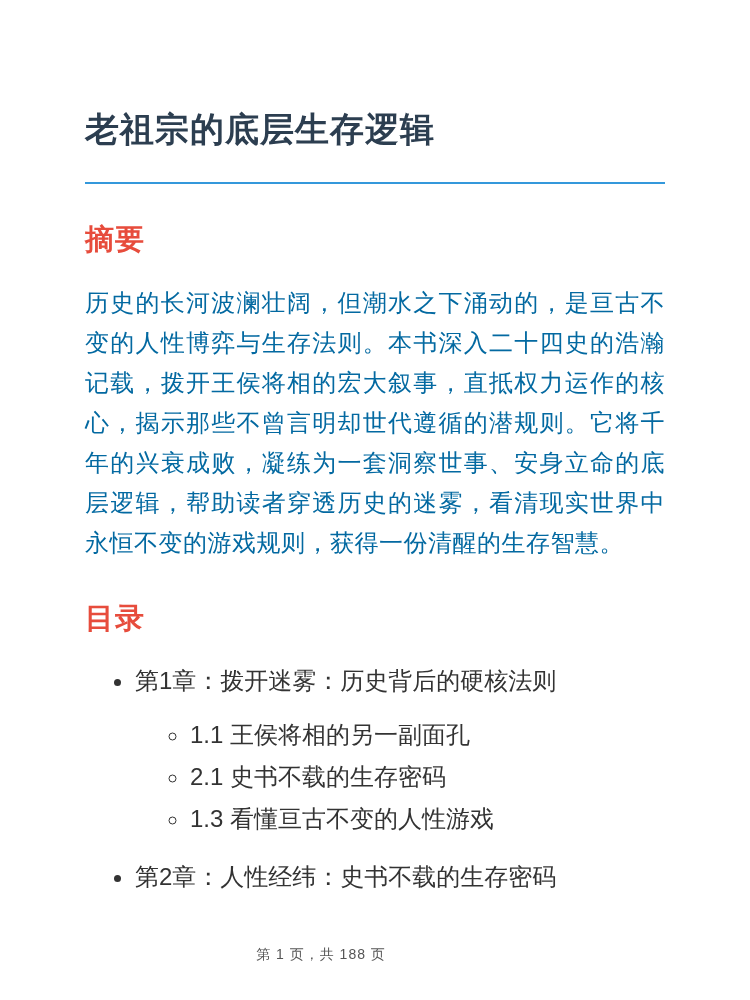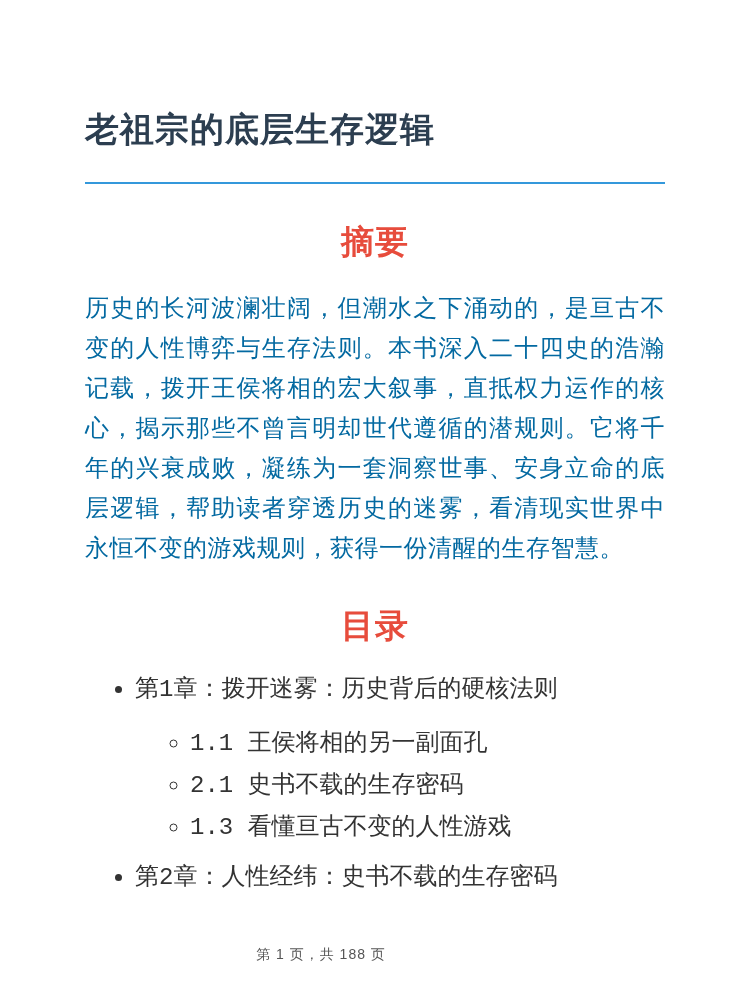--- a/index.html
+++ b/index.html
@@ -31,49 +31,47 @@
     letter-spacing: 1px;
   }
   .title-rule {
     height: 0;
     border: none;
     border-top: 2px solid #3498db;
     margin: 31px 0 0 0;
   }
   .section-heading {
     margin: 40px 0 0 0;
-    font-size: 33px;
+    font-size: 29px;
     line-height: 1.1;
     font-weight: bold;
     color: #e74c3c;
     letter-spacing: 1px;
-    text-align: center;
   }
   .abstract-body {
     margin: 28px 0 0 0;
     font-size: 24px;
     line-height: 40px;
     color: #0369a1;
     text-align: justify;
     letter-spacing: 0.5px;
   }
   .toc-list {
     margin: 28px 0 0 0;
     padding: 0 0 0 50px;
     list-style-type: disc;
     font-size: 24px;
     line-height: 36px;
     color: #333333;
-    font-family: Liberation Mono, monospace;
   }
   .toc-list > li {
     margin-bottom: 14px;
   }
   .toc-sublist {
-    margin: 18px 0 14px 0;
+    margin: 18px 0 22px 0;
     padding: 0 0 0 55px;
     list-style-type: circle;
   }
   .toc-sublist > li {
     margin-bottom: 6px;
   }
   .page-footer {
     position: absolute;
     top: 946px;
     left: 0;

